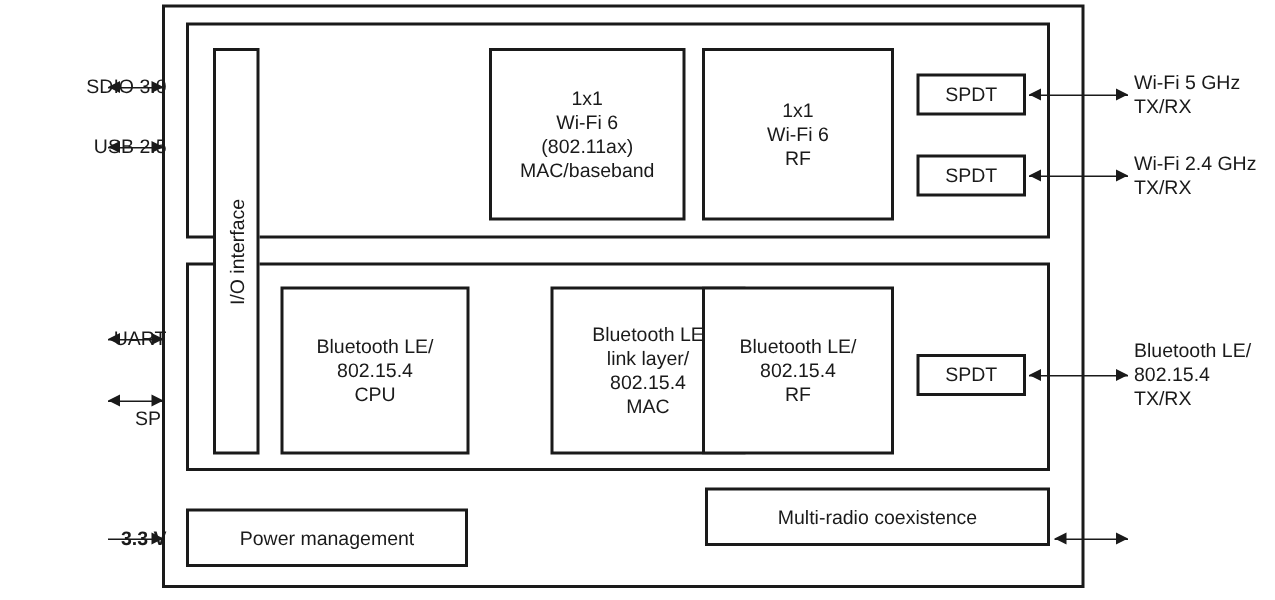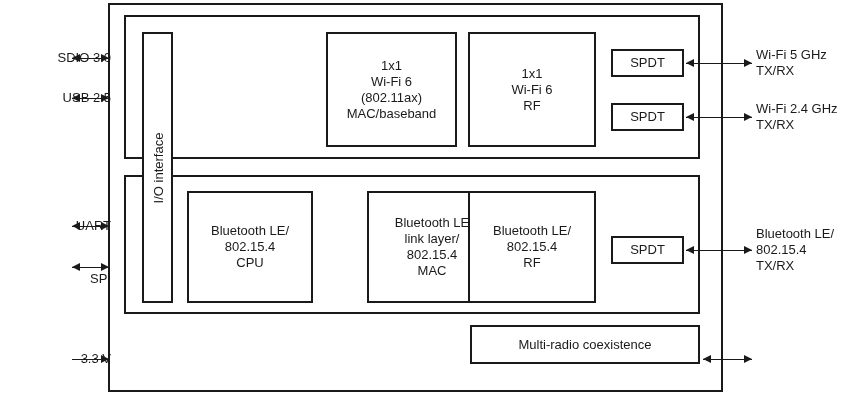--- a/index.html
+++ b/index.html
@@ -129,20 +129,23 @@
   <div class="box unit" style="left:468px; top:191px; width:128px; height:112px;">
     <span class="box-label">Bluetooth LE/
 802.15.4
 RF</span>
   </div>
 
   <div class="box small" style="left:611px; top:236px; width:73px; height:28px;">
     <span class="box-label">SPDT</span>
   </div>
 
+  <div class="box unit" style="left:124px; top:339px; width:188px; height:39px;">
+    <span class="box-label">Power management</span>
+  </div>
 
   <div class="box unit" style="left:470px; top:325px; width:230px; height:39px;">
     <span class="box-label">Multi-radio coexistence</span>
   </div>
 
   <div class="port-label left" style="left:0px; top:50px; width:65px;">SDIO 3.0</div>
   <div class="wire" style="left:72px; top:58px; width:37px;"></div>
   <div class="arrow left" style="left:72px; top:53.5px;"></div>
   <div class="arrow right" style="left:101px; top:53.5px;"></div>
 
@@ -154,21 +157,21 @@
   <div class="port-label left" style="left:0px; top:218px; width:65px;">UART</div>
   <div class="wire" style="left:72px; top:226px; width:37px;"></div>
   <div class="arrow left" style="left:72px; top:221.5px;"></div>
   <div class="arrow right" style="left:101px; top:221.5px;"></div>
 
   <div class="port-label left" style="left:0px; top:259px; width:65px;margin-top:12px;">SPI</div>
   <div class="wire" style="left:72px; top:267px; width:37px;"></div>
   <div class="arrow left" style="left:72px; top:262.5px;"></div>
   <div class="arrow right" style="left:101px; top:262.5px;"></div>
 
-  <div class="port-label left" style="left:0px; top:351px; width:65px;">3.3 V</div>
+  <div class="port-label left" style="left:0px; top:351px; width:65px;font-weight:bold;">3.3 V</div>
   <div class="wire" style="left:72px; top:359px; width:37px;"></div>
   <div class="arrow right" style="left:101px; top:354.5px;"></div>
 
   <div class="wire" style="left:686px; top:63px; width:66px;"></div>
   <div class="arrow left" style="left:686px; top:58.5px;"></div>
   <div class="arrow right" style="left:744px; top:58.5px;"></div>
   <div class="port-label right" style="left:756px; top:47px; width:95px;">Wi-Fi 5 GHz
 TX/RX</div>
 
   <div class="wire" style="left:686px; top:117px; width:66px;"></div>

